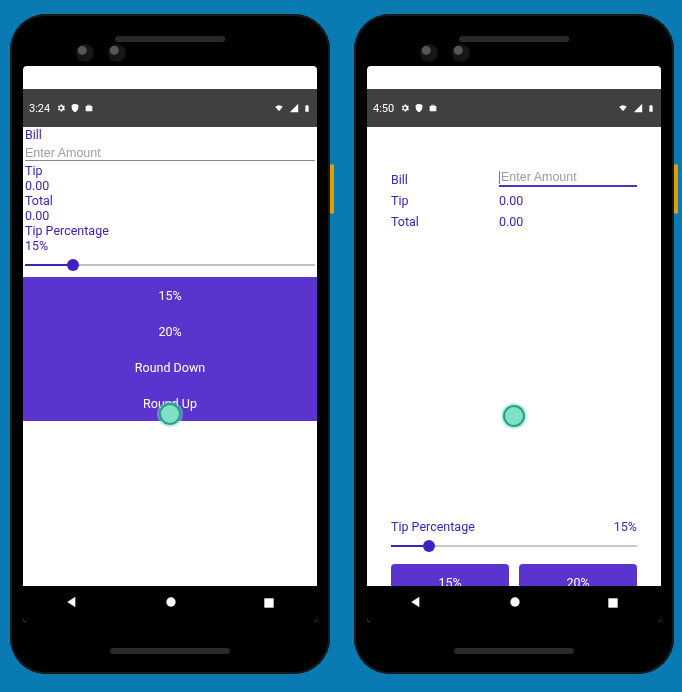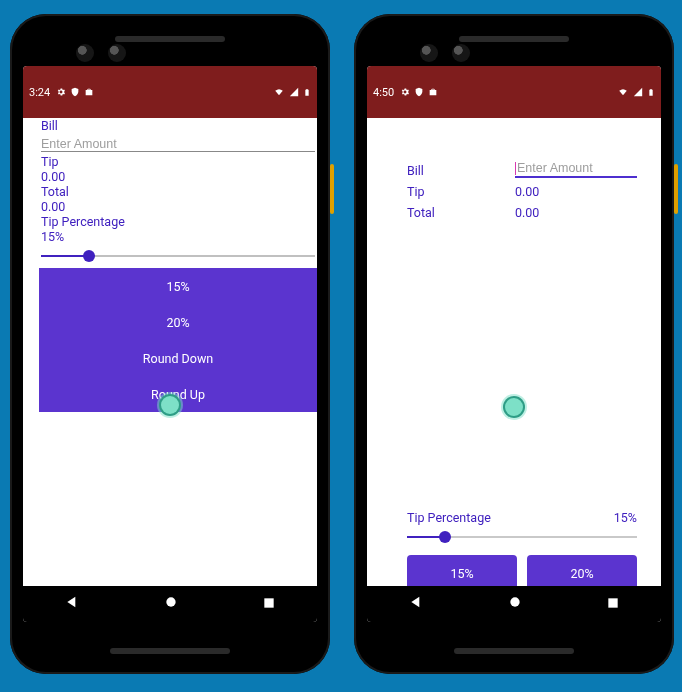--- a/index.html
+++ b/index.html
@@ -84,48 +84,48 @@
     transform: translateX(-50%);
     width: 120px;
     height: 6px;
     background: #2a2a2a;
     border-radius: 3px;
   }
 
   
   .statusbar {
     height: 20px;
-    background: #7f1d1d;
+    background: #404040;
     color: #fff;
     font-size: 11px;
     display: flex;
     align-items: center;
-    padding: 16px 6px;
+    padding: 9px 6px;
     flex: 0 0 auto;
+    margin-top: 23px;
   }
   .statusbar .clock { margin-right: 6px; }
   .statusbar .sicons { display: flex; gap: 4px; align-items: center; }
   .statusbar .spacer { flex: 1; }
   .statusbar svg { display: block; }
 
   .navbar {
     height: 36px;
     background: #000;
     display: flex;
     justify-content: space-around;
     align-items: center;
     flex: 0 0 auto;
   }
   .navbar svg { fill: #fff; }
 
   .app-body {
     flex: 1;
     position: relative;
     overflow: hidden;
-    padding-left: 16px;
   }
 
   
   .L .lbl {
     color: #4021bf;
     font-size: 12.5px;
     line-height: 15px;
     padding-left: 2px;
   }
   .L .val {

